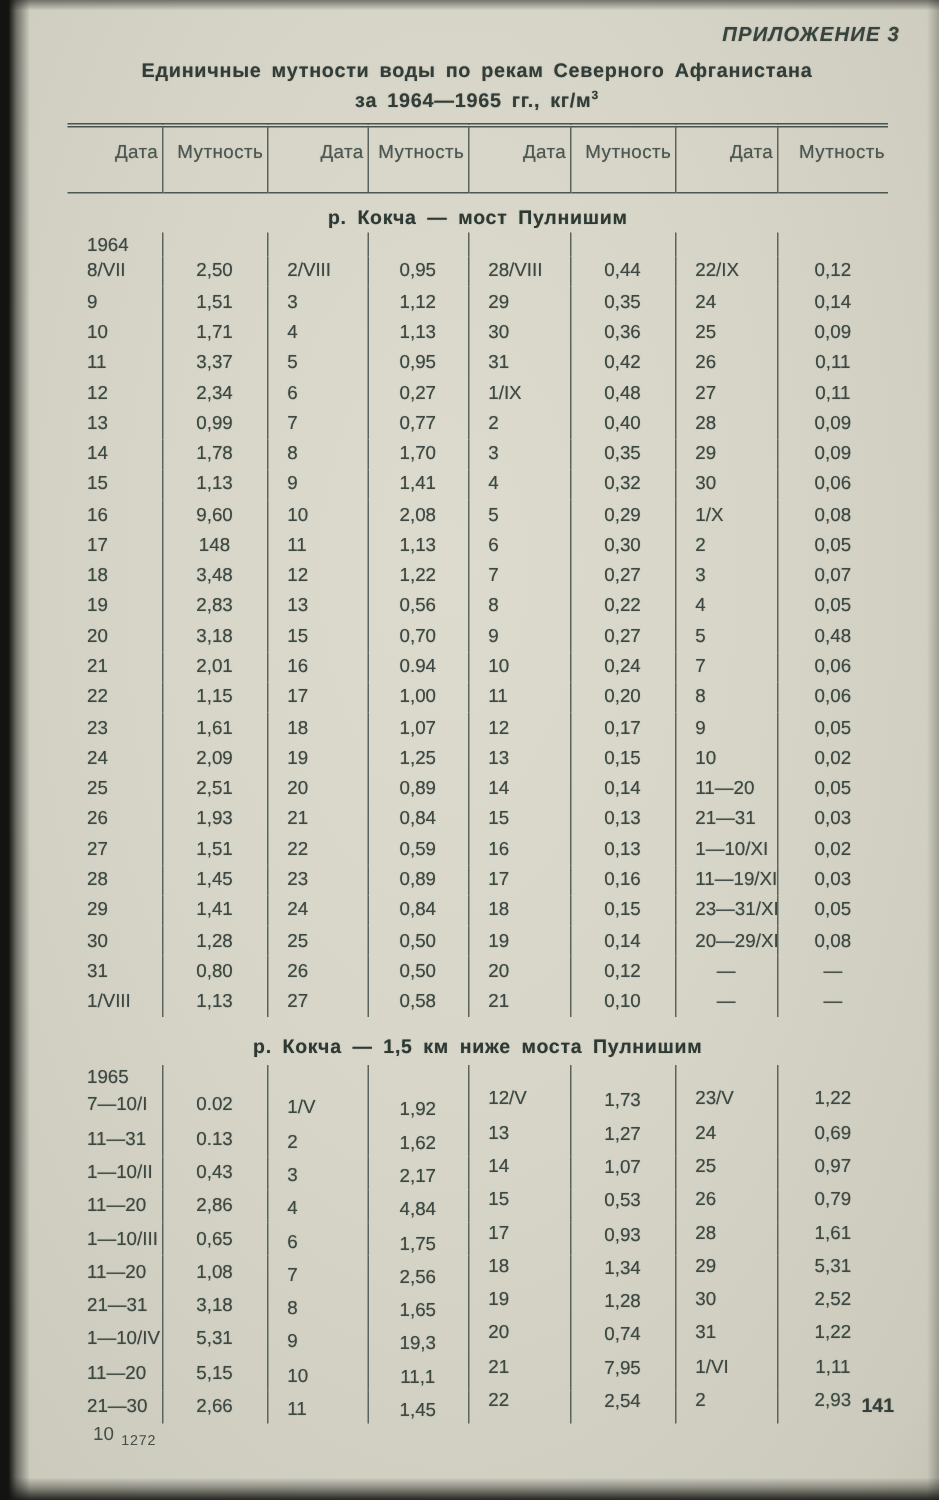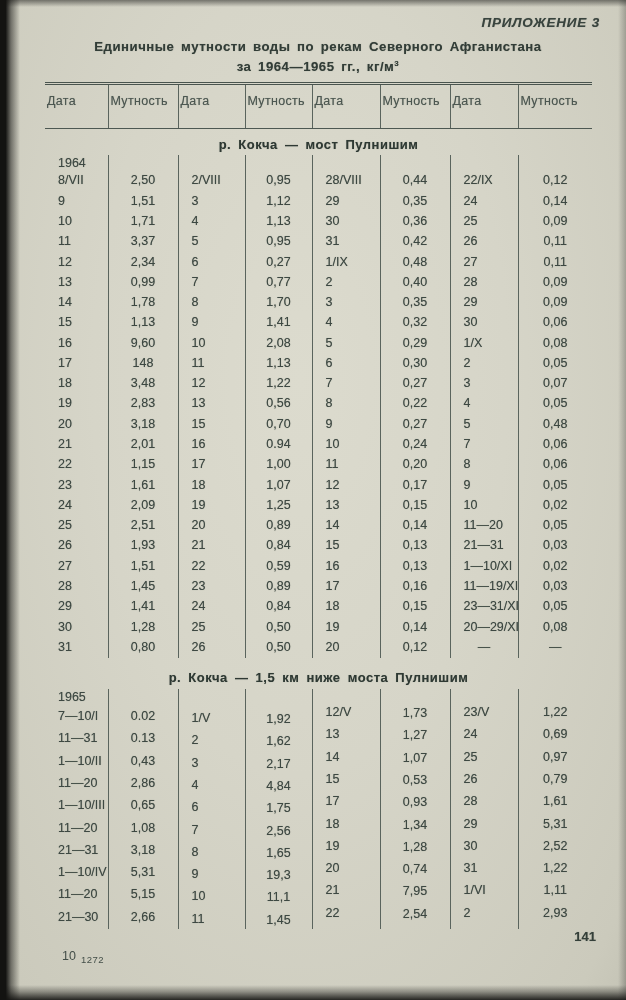--- a/index.html
+++ b/index.html
@@ -36,21 +36,21 @@
     border-collapse:collapse;table-layout:fixed;
     border-top:3px double #49544e;
   }
   th,td{
     font-size:12.5px;
     text-shadow:0 0 0.7px rgba(62,72,66,.55);
     overflow:hidden;white-space:nowrap;
   }
   thead th{
     font-weight:normal;color:var(--ink-faded);
-    padding:9px 2px 20px;text-align:left;letter-spacing:0.3px;
+    padding:9px 2px 20px;text-align:right;letter-spacing:0.3px;
     border-bottom:1.3px solid #4d5852;
   }
   th+th, td+td{border-left:1px solid var(--line);}
   td{padding:3.4px 2px;line-height:13.5px;}
   td.date{text-align:left;padding-left:13px;}
   td.value{text-align:center;}
   td.dash{text-align:center;padding-left:2px;}
   tr.section-title-row td{
     border-left:none;text-align:center;font-weight:bold;font-size:13px;
     padding:9px 0 3px;color:var(--ink-strong);
@@ -365,20 +365,30 @@
         <tr class="data-row">
           <td class="date">31</td>
           <td class="value">0,80</td>
           <td class="date">26</td>
           <td class="value">0,50</td>
           <td class="date">20</td>
           <td class="value">0,12</td>
           <td class="dash">—</td>
           <td class="dash">—</td>
         </tr>
+        <tr class="data-row">
+          <td class="date">1/VIII</td>
+          <td class="value">1,13</td>
+          <td class="date">27</td>
+          <td class="value">0,58</td>
+          <td class="date">21</td>
+          <td class="value">0,10</td>
+          <td class="dash">—</td>
+          <td class="dash">—</td>
+        </tr>
       </tbody>
       <tbody class="s2">
         <tr class="section-title-row">
           <td colspan="8">р. Кокча — 1,5 км ниже моста Пулнишим</td>
         </tr>
         <tr class="year-row">
           <td class="date">1965</td>
           <td class="date"></td>
           <td class="date"></td>
           <td class="date"></td>

